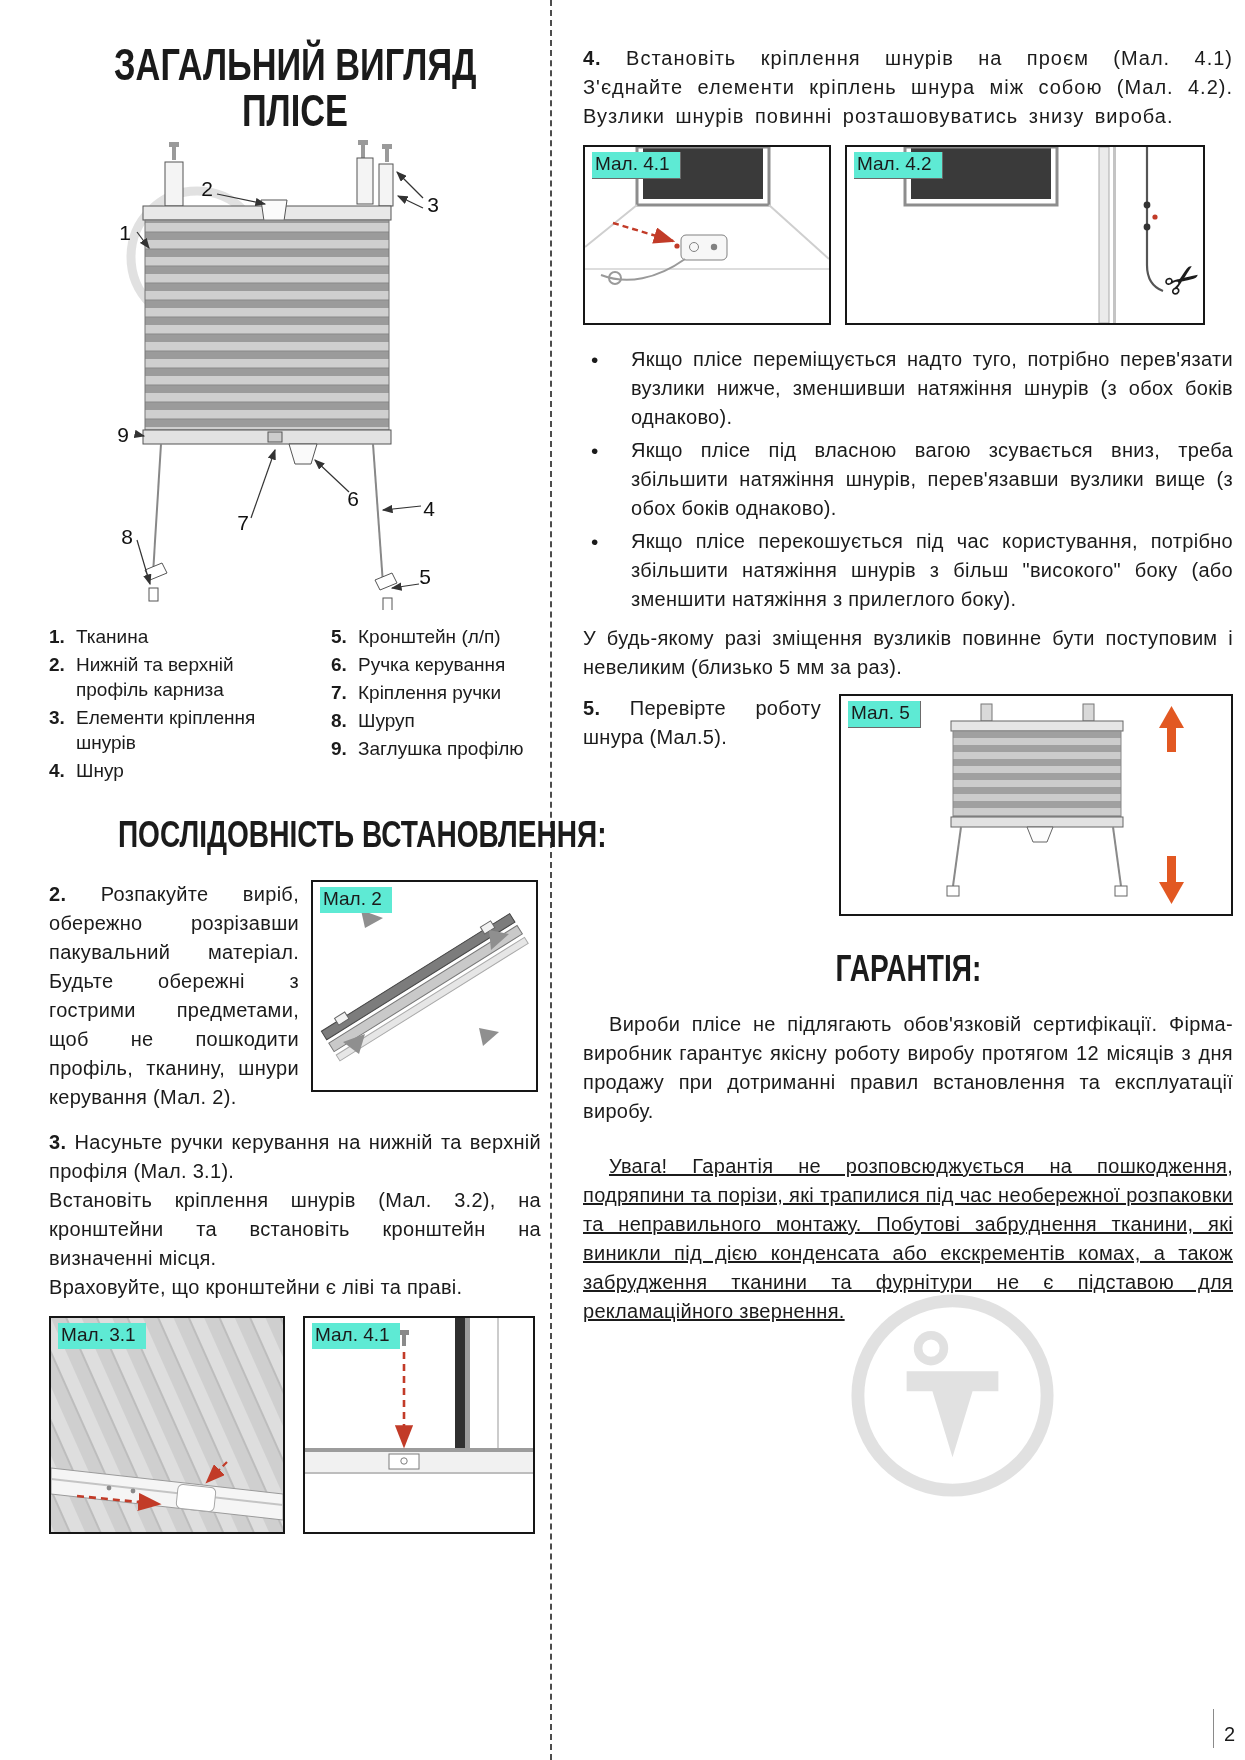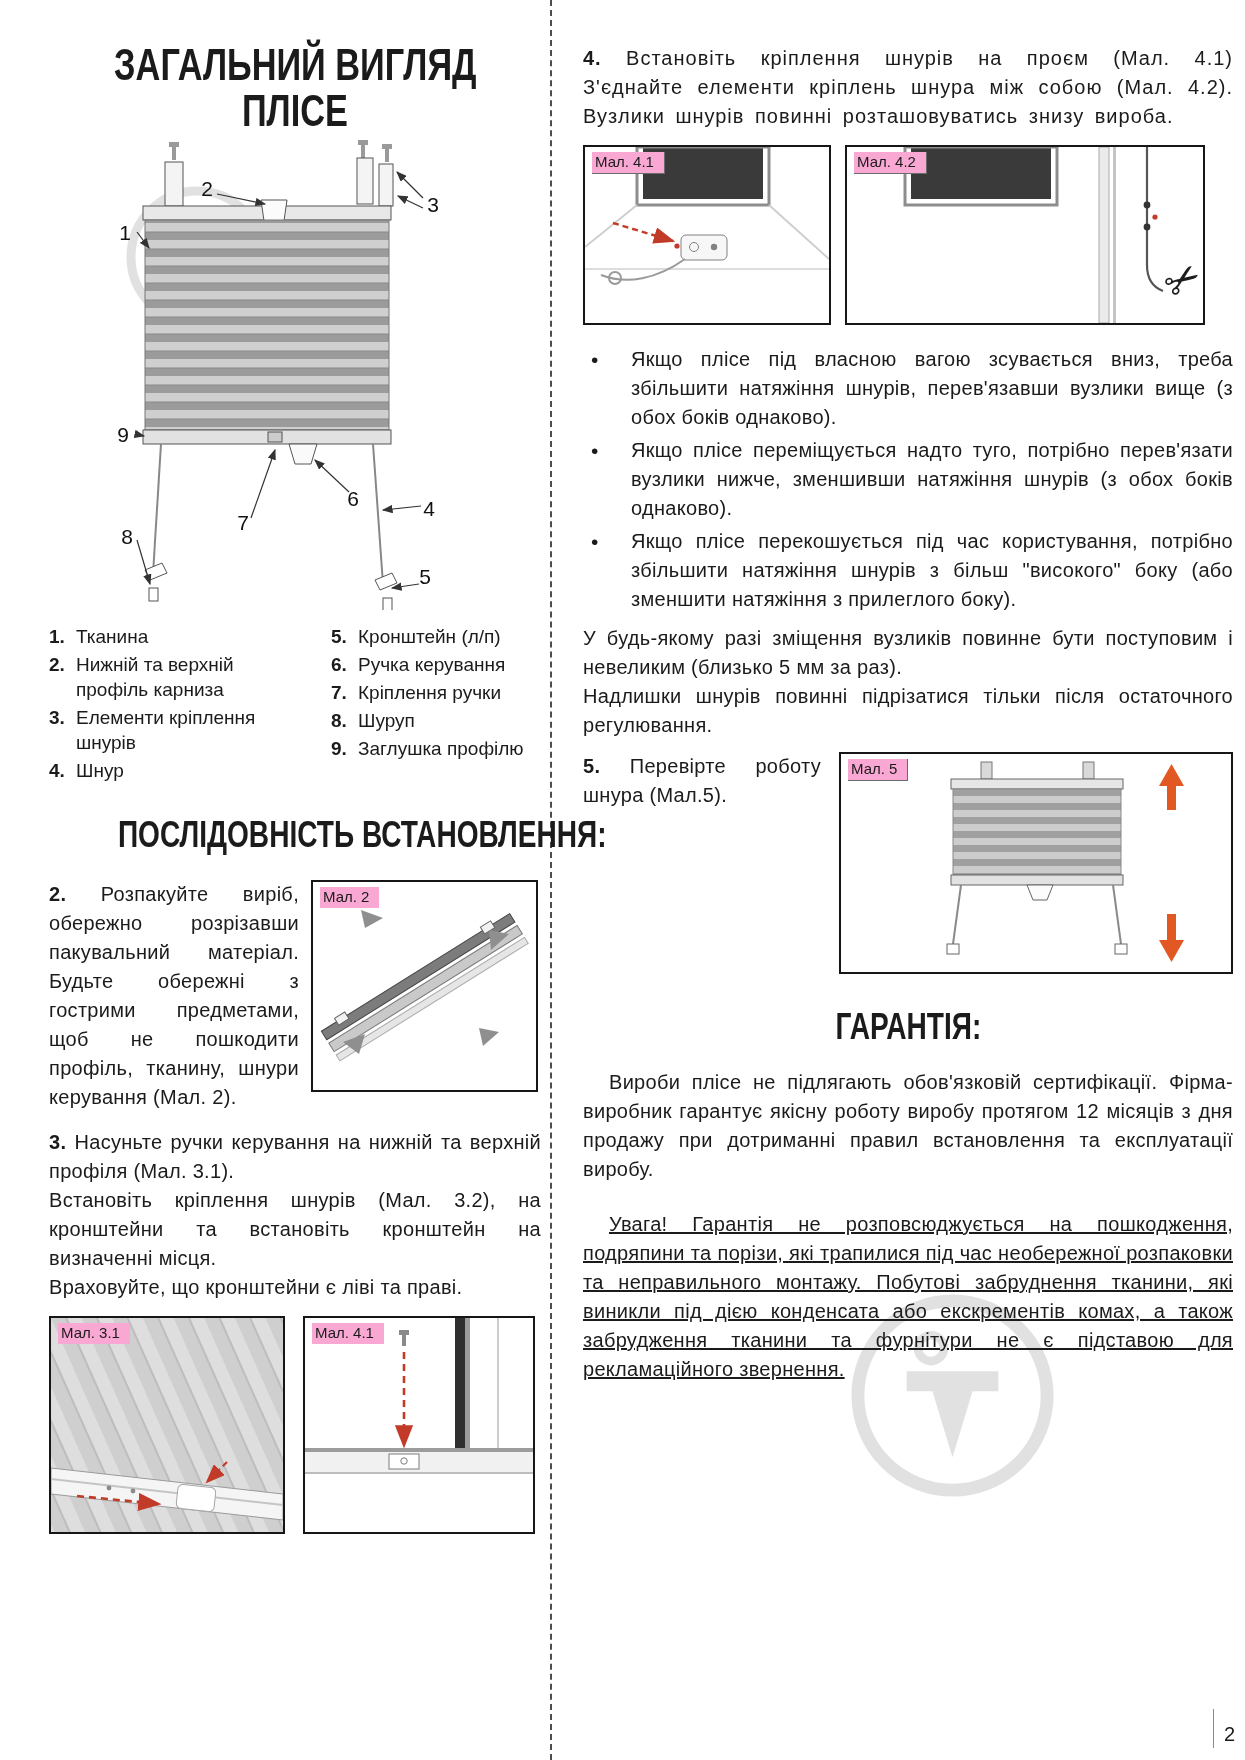--- a/index.html
+++ b/index.html
@@ -26,21 +26,21 @@
   .diagram-wrap { margin:4px auto 0; width:460px; }
 
   .legend { display:flex; margin-top:10px; font-size:19px; line-height:25px; }
   .legend-col1 { width:262px; }
   .legend-col2 { width:230px; padding-left:20px; }
   .legend-item { display:flex; margin-bottom:3px; }
   .legend-item .lnum { width:27px; font-weight:bold; flex:none; }
   .legend-item .ltext { flex:1; }
 
   .fig { position:relative; border:2px solid #161616; background:#fff; overflow:hidden; flex:none; }
-  .fig-label { position:absolute; top:5px; left:7px; background:#f9a8d4; padding:1px 10px 3px 3px; font-size:15px; z-index:2; }
+  .fig-label { position:absolute; top:5px; left:7px; background:#5eead4; padding:1px 10px 3px 3px; font-size:19px; z-index:2; }
   .fig-label.boxed { border-right:1px solid #6b6b6b; border-bottom:1px solid #6b6b6b; }
 
   .step2-row { margin-top:22px; display:flex; gap:12px; }
   .step2-text { width:250px; }
   .fig2  { width:227px; height:212px; }
 
   .step3 { margin-top:16px; }
 
   .figs-row-left { margin-top:14px; display:flex; gap:18px; }
   .fig31 { width:236px; height:218px; }
@@ -341,35 +341,34 @@
           <path d="M300,118 q0,20 16,26" stroke="#555555" stroke-width="2.2" fill="none"></path>
           <circle cx="308" cy="70" r="2.6" fill="#c23b28"></circle>
           <text class="scissors" x="316" y="148" font-size="42" fill="#1d1d1d" transform="rotate(-35 334 130)">✂</text>
         </svg>
       </div>
     </div>
 
     <div class="bullets">
       <div class="bullet">
         <span class="bullet-dot"></span>
-        <p class="body">Якщо плісе під власною вагою зсувається вниз, треба збільшити натяжіння шнурів, перев'язавши вузлики вище (з обох боків однаково).</p>
+        <p class="body">Якщо плісе переміщується надто туго, потрібно перев'язати вузлики нижче, зменшивши натяжіння шнурів (з обох боків однаково).</p>
       </div>
       <div class="bullet">
         <span class="bullet-dot"></span>
-        <p class="body">Якщо плісе переміщується надто туго, потрібно перев'язати вузлики нижче, зменшивши натяжіння шнурів (з обох боків однаково).</p>
+        <p class="body">Якщо плісе під власною вагою зсувається вниз, треба збільшити натяжіння шнурів, перев'язавши вузлики вище (з обох боків однаково).</p>
       </div>
       <div class="bullet">
         <span class="bullet-dot"></span>
         <p class="body">Якщо плісе перекошується під час користування, потрібно збільшити натяжіння шнурів з більш "високого" боку (або зменшити натяжіння з прилеглого боку).</p>
       </div>
     </div>
 
     <div class="notes">
       <p class="body">У будь-якому разі зміщення вузликів повинне бути поступовим і невеликим (близько 5 мм за раз).</p>
-      <p class="body">Надлишки шнурів повинні підрізатися тільки після остаточного регулювання.</p>
     </div>
 
     <div class="step5-row">
       <p class="body step5-text"><b class="bnum">5.</b> <span>Перевірте роботу шнура (Мал.5).</span></p>
       <div class="fig fig5">
         <div class="fig-label boxed">Мал. 5</div>
         <svg width="390" height="218" viewBox="0 0 390 218">
           <defs>
             <pattern id="pleat5" width="20" height="14" patternUnits="userSpaceOnUse">
               <rect width="20" height="7" fill="#cccccc"></rect>

